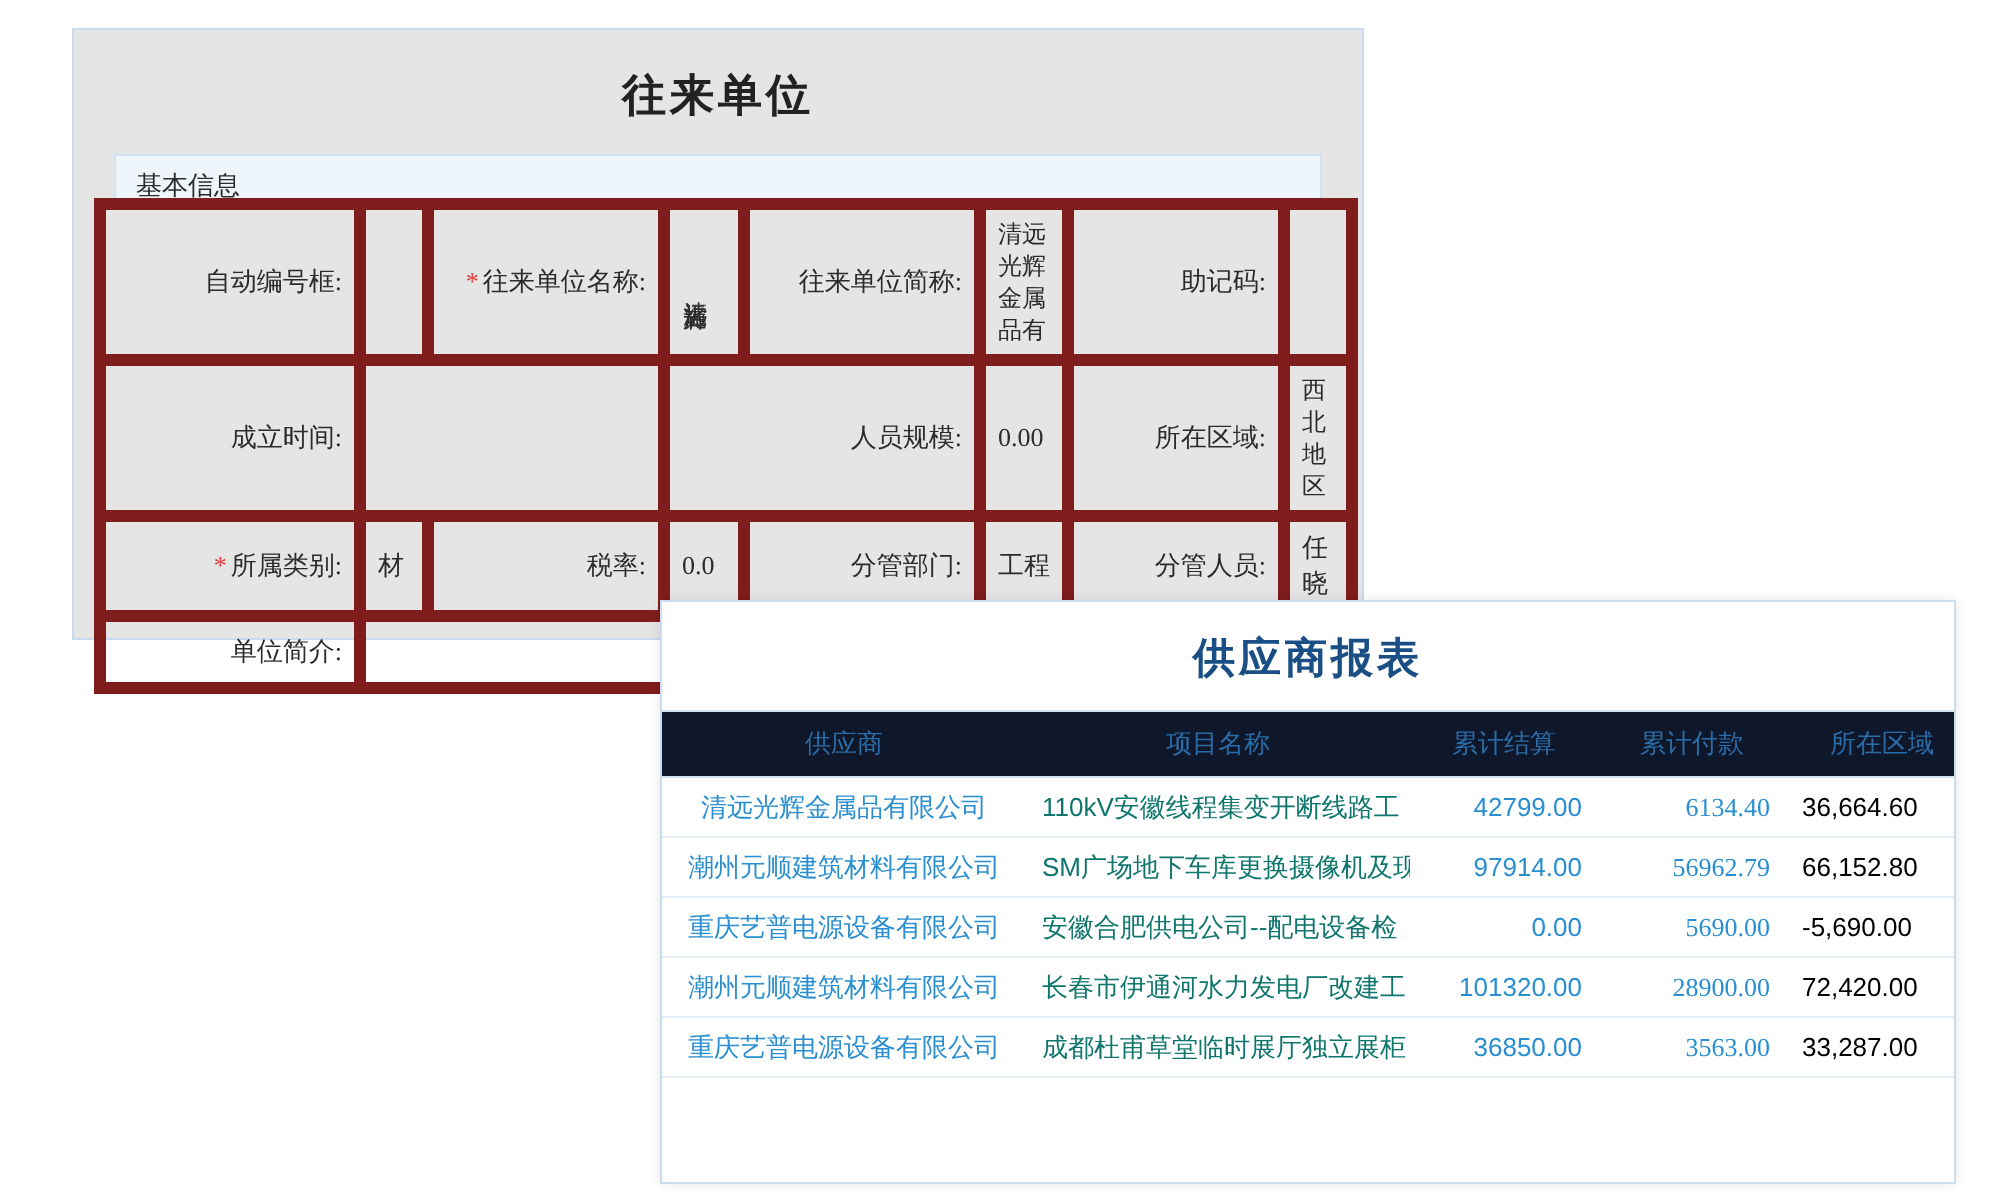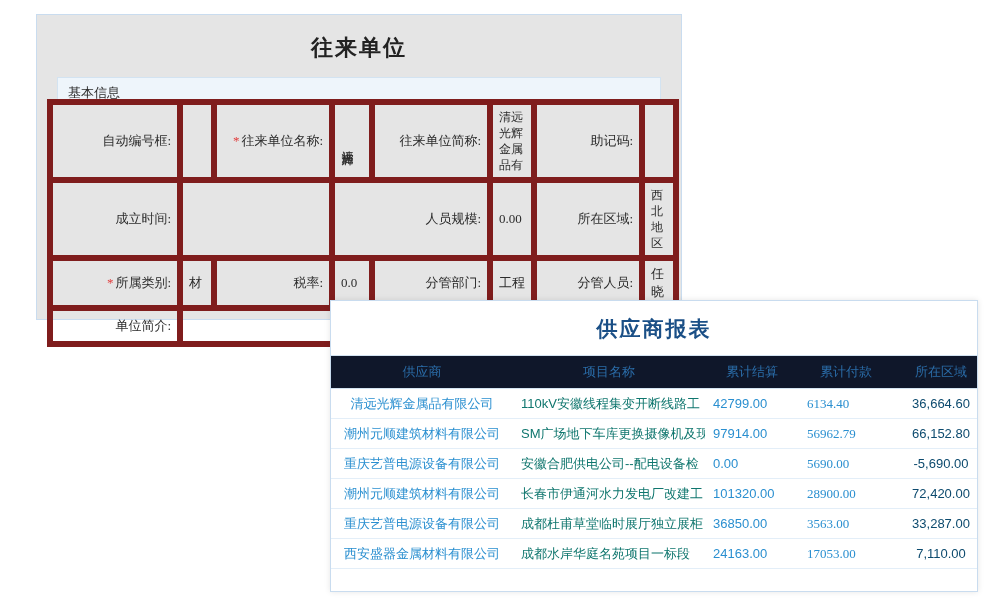--- a/index.html
+++ b/index.html
@@ -145,26 +145,26 @@
   .c-supplier {
     color: #2a8fd0;
     text-align: center;
   }
   .c-project {
     color: #0f766e;
     text-align: left;
   }
   .c-num {
     color: #2a8fd0;
+    text-align: right;
+    margin-top: 26px;
+  }
+  .c-amount {
+    color: #000000;
     text-align: left;
-    margin-top: 26px;
-  }
-  .c-amount {
-    color: #0c4a6e;
-    text-align: center;
   }
   .col-s { width: 180px; }
   .col-p { width: 190px; }
   .col-a { width: 92px; }
   .col-b { width: 92px; font-family: Liberation Serif, serif; }
   .col-c { width: 94px; }
 </style>
 </head>
 <body>
 
@@ -279,24 +279,17 @@
             <td class="c-num col-b">28900.00</td>
             <td class="c-amount col-c">72,420.00</td>
           </tr>
           <tr>
             <td class="c-supplier col-s">重庆艺普电源设备有限公司</td>
             <td class="c-project col-p">成都杜甫草堂临时展厅独立展柜</td>
             <td class="c-num col-a">36850.00</td>
             <td class="c-num col-b">3563.00</td>
             <td class="c-amount col-c">33,287.00</td>
           </tr>
-          <tr>
-            <td class="c-supplier col-s">西安盛器金属材料有限公司</td>
-            <td class="c-project col-p">成都水岸华庭名苑项目一标段</td>
-            <td class="c-num col-a">24163.00</td>
-            <td class="c-num col-b">17053.00</td>
-            <td class="c-amount col-c">7,110.00</td>
-          </tr>
         </tbody>
     </table>
   </div>
 
 </div>
 
 </body></html>

